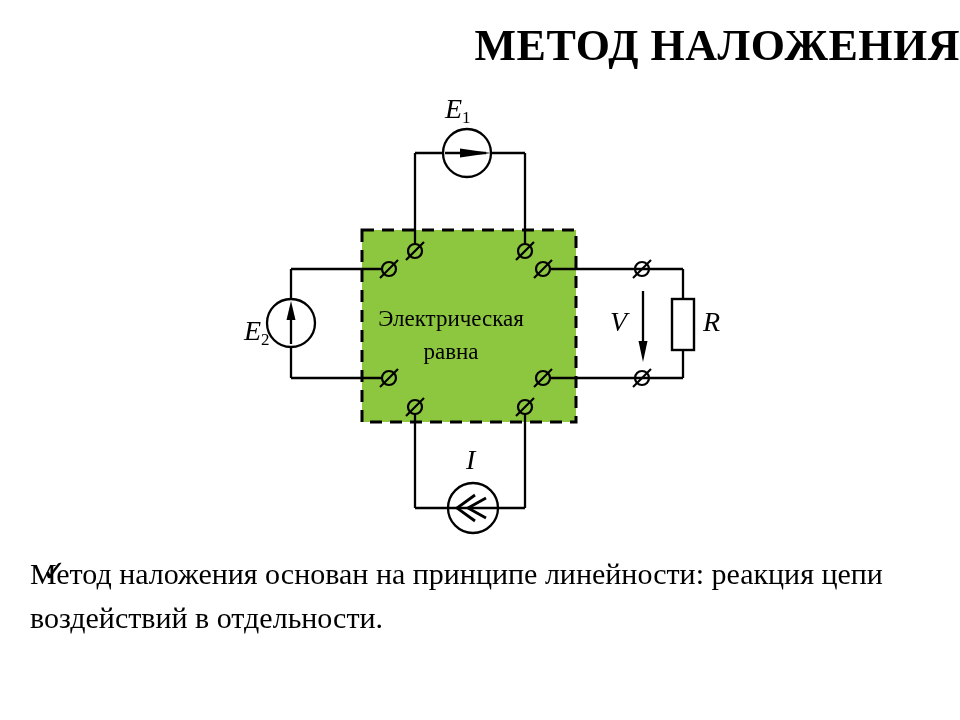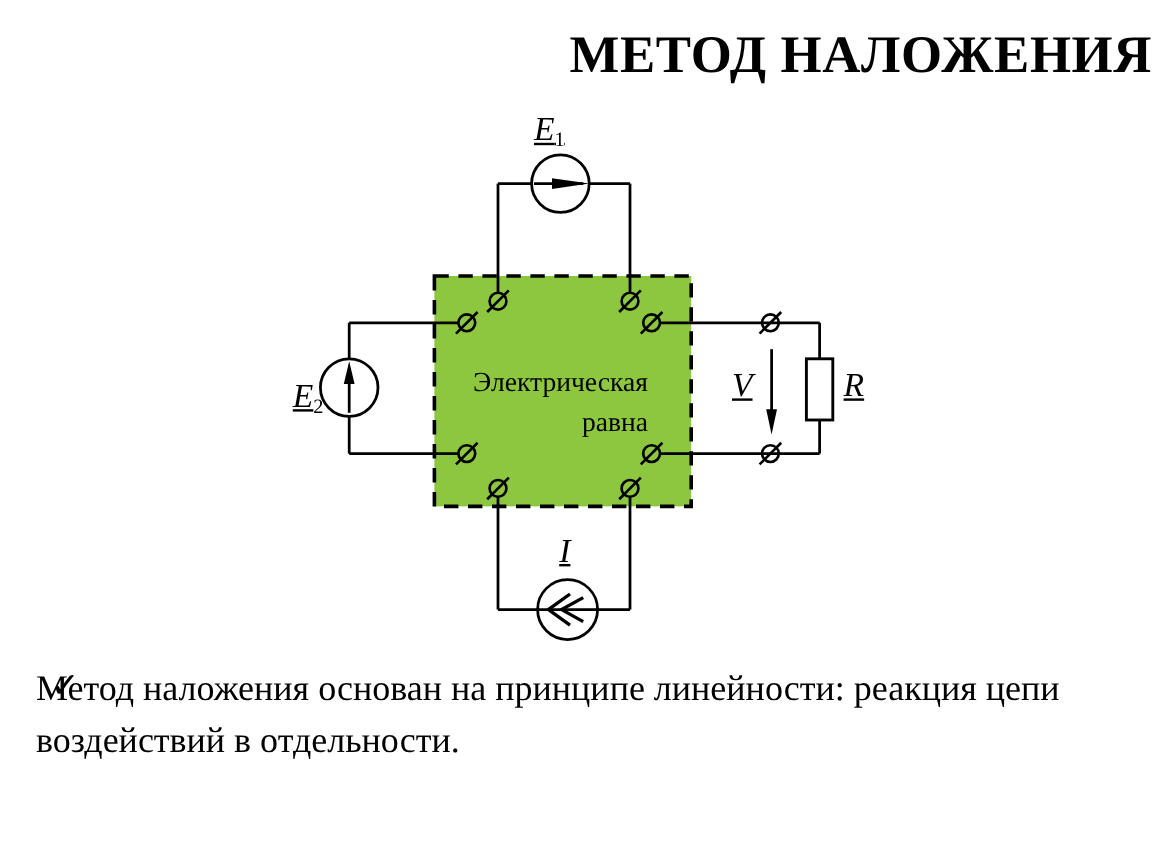--- a/index.html
+++ b/index.html
@@ -6,25 +6,25 @@
   .slide{
     position:relative;width:960px;height:720px;background:#ffffff;
     font-family:"Liberation Serif",serif;color:#000;overflow:hidden;
   }
   .title{
     position:absolute;top:20px;left:0;width:100%;text-align:right;
     font-size:44px;font-weight:bold;letter-spacing:0.5px;
   }
   svg.circuit{position:absolute;left:0;top:0;}
   .box-label{
-    position:absolute;left:362px;top:302px;width:178px;text-align:right;
+    position:absolute;left:362px;top:302px;width:178px;text-align:center;
     font-size:23px;line-height:33px;
   }
   .comp-label{
-    position:absolute;font-size:28px;font-style:italic;white-space:nowrap;text-decoration:underline;
+    position:absolute;font-size:28px;font-style:italic;white-space:nowrap;
   }
   .comp-label sub{font-size:17px;font-style:normal;vertical-align:-5px;}
   .note{
     position:absolute;left:30px;top:552px;width:900px;text-align:left;
     font-size:30px;line-height:44px;
   }
   .check{
     position:absolute;left:42px;top:554px;font-size:29px;
     font-family:"DejaVu Sans",sans-serif;font-style:normal;
   }

